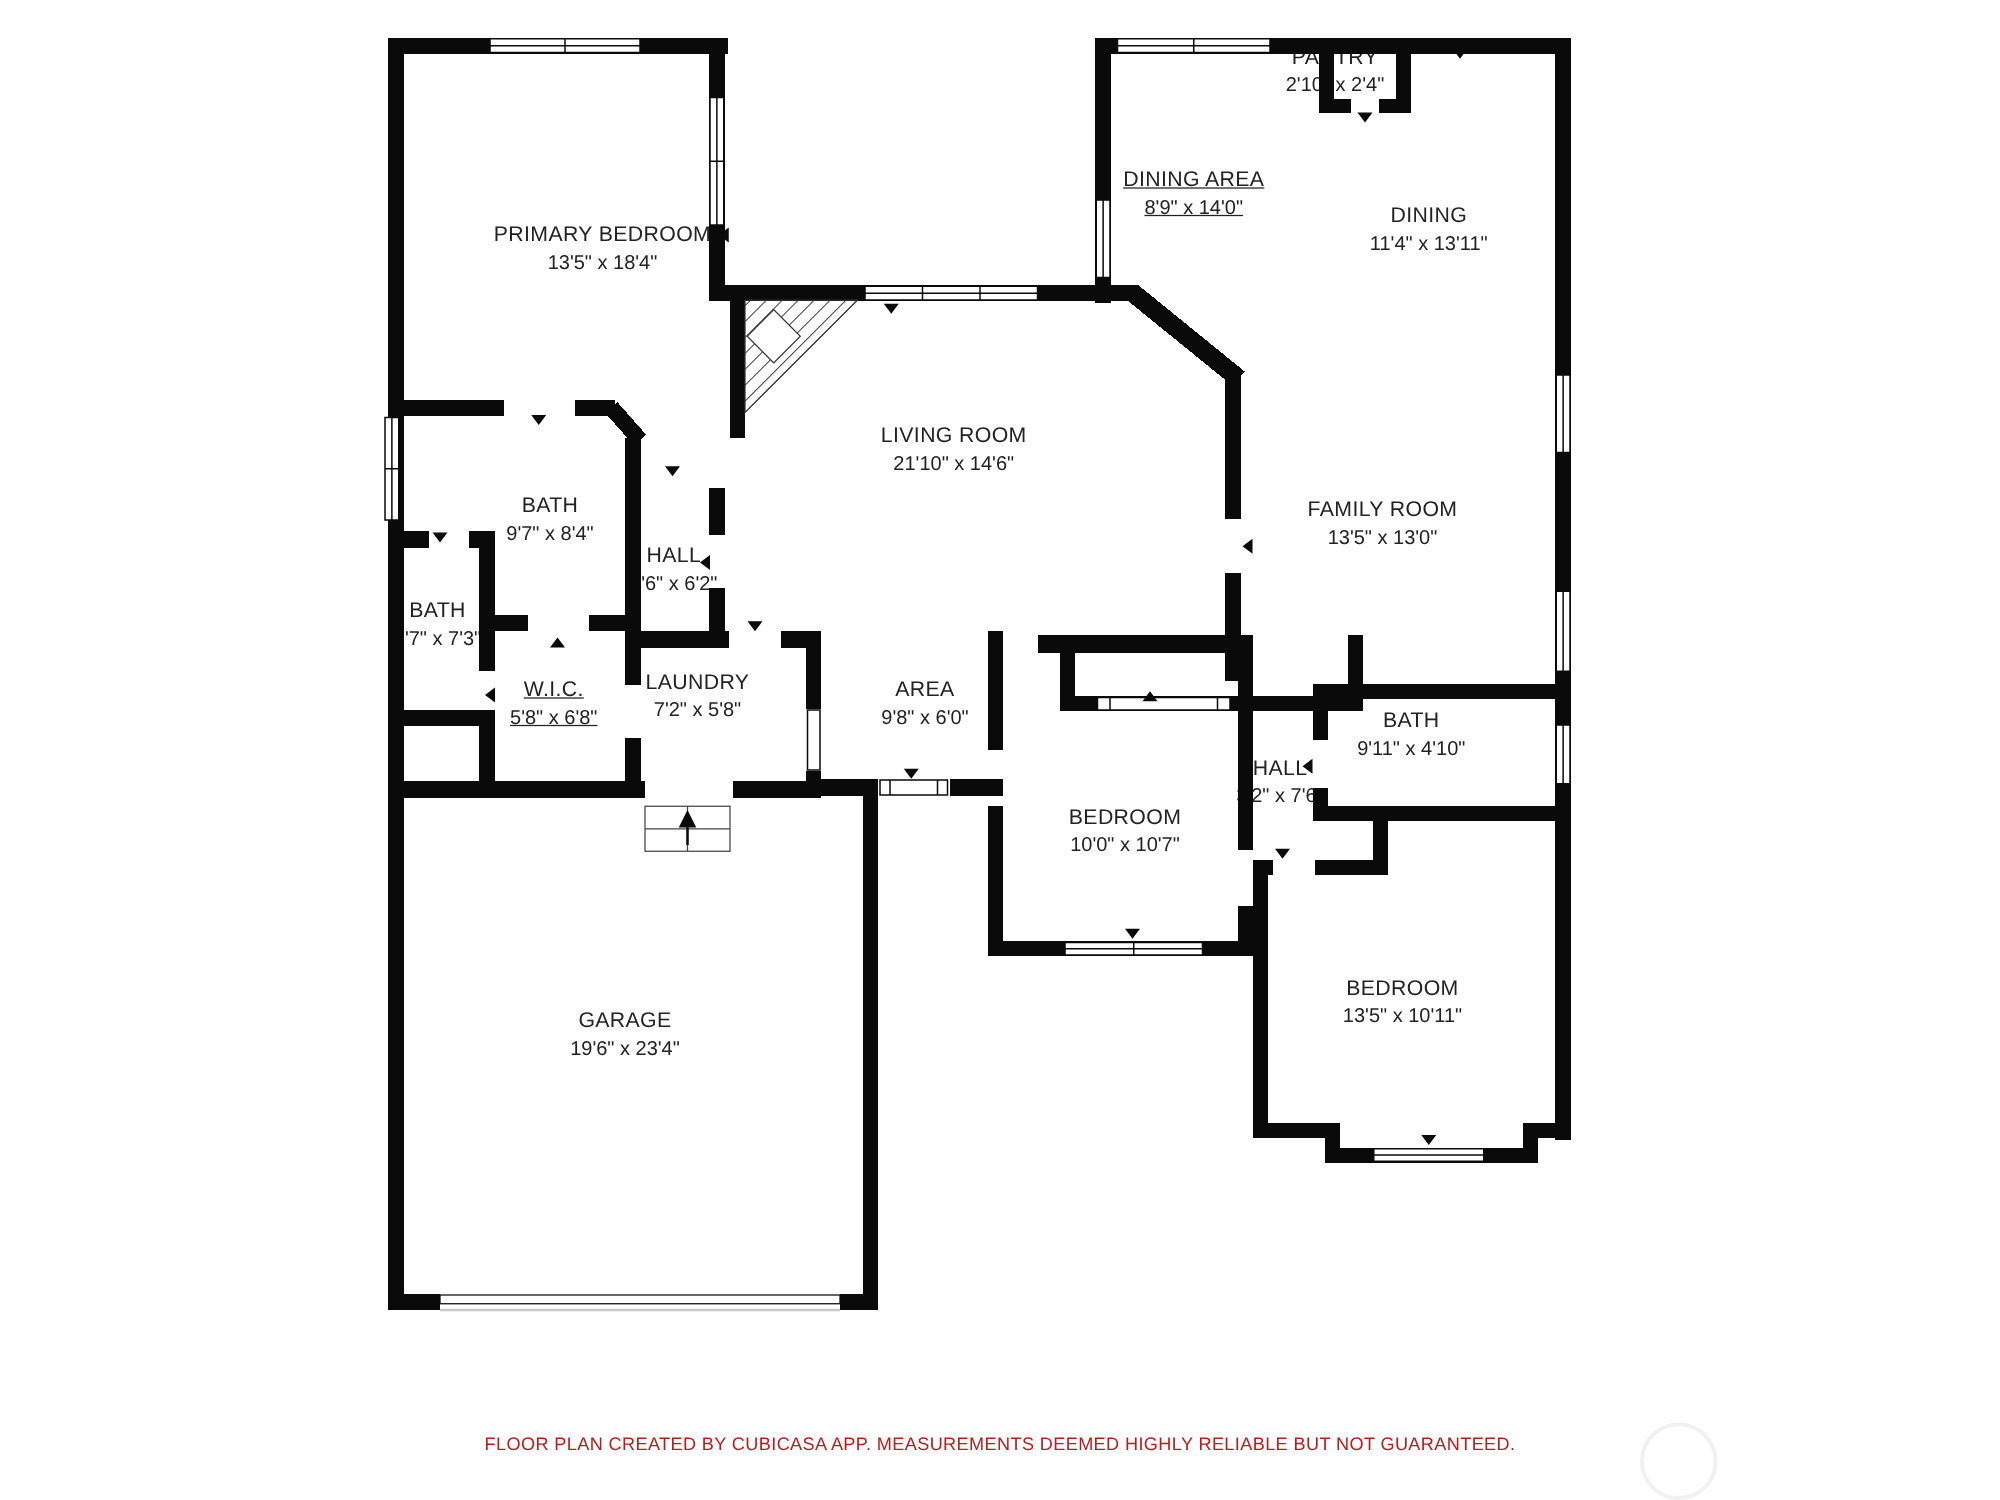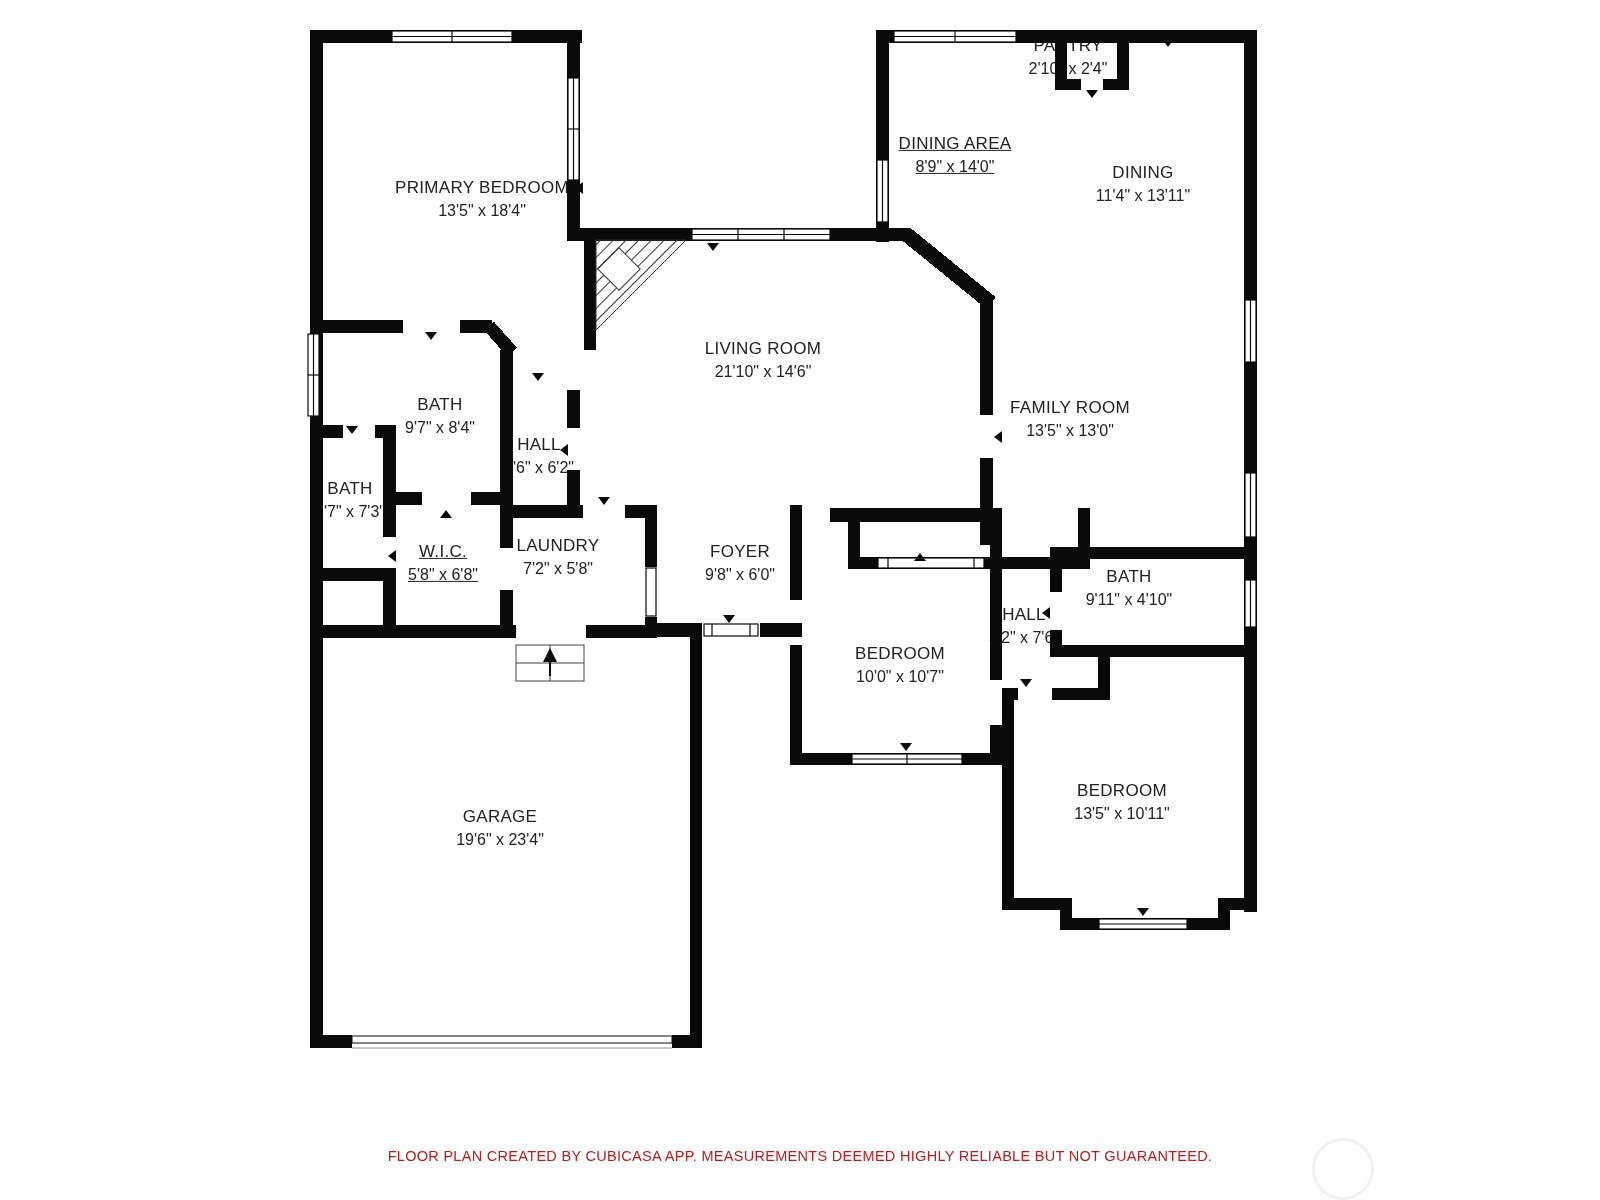--- a/index.html
+++ b/index.html
@@ -53,21 +53,21 @@
       <div class="room-dims">8'9" x 14'0"</div>
     </div>
     <div class="room-label" style="left:1143px;top:184px;">
       <div class="room-name">DINING</div>
       <div class="room-dims">11'4" x 13'11"</div>
     </div>
     <div class="room-label" style="left:763px;top:360px;">
       <div class="room-name">LIVING ROOM</div>
       <div class="room-dims">21'10" x 14'6"</div>
     </div>
-    <div class="room-label" style="left:1070px;top:419px;">
+    <div class="room-label" style="left:1106px;top:419px;">
       <div class="room-name">FAMILY ROOM</div>
       <div class="room-dims">13'5" x 13'0"</div>
     </div>
     <div class="room-label" style="left:440px;top:416px;">
       <div class="room-name">BATH</div>
       <div class="room-dims">9'7" x 8'4"</div>
     </div>
     <div class="room-label" style="left:539px;top:456px;">
       <div class="room-name">HALL</div>
       <div class="room-dims">3'6" x 6'2"</div>
@@ -78,21 +78,21 @@
     </div>
     <div class="room-label" style="left:443px;top:563px;text-decoration:underline;">
       <div class="room-name">W.I.C.</div>
       <div class="room-dims">5'8" x 6'8"</div>
     </div>
     <div class="room-label" style="left:558px;top:557px;">
       <div class="room-name">LAUNDRY</div>
       <div class="room-dims">7'2" x 5'8"</div>
     </div>
     <div class="room-label" style="left:740px;top:563px;">
-      <div class="room-name">FOYER</div>
+      <div class="room-name">AREA</div>
       <div class="room-dims">9'8" x 6'0"</div>
     </div>
     <div class="room-label" style="left:900px;top:665px;">
       <div class="room-name">BEDROOM</div>
       <div class="room-dims">10'0" x 10'7"</div>
     </div>
     <div class="room-label" style="left:1024px;top:626px;">
       <div class="room-name">HALL</div>
       <div class="room-dims">3'2" x 7'6"</div>
     </div>

